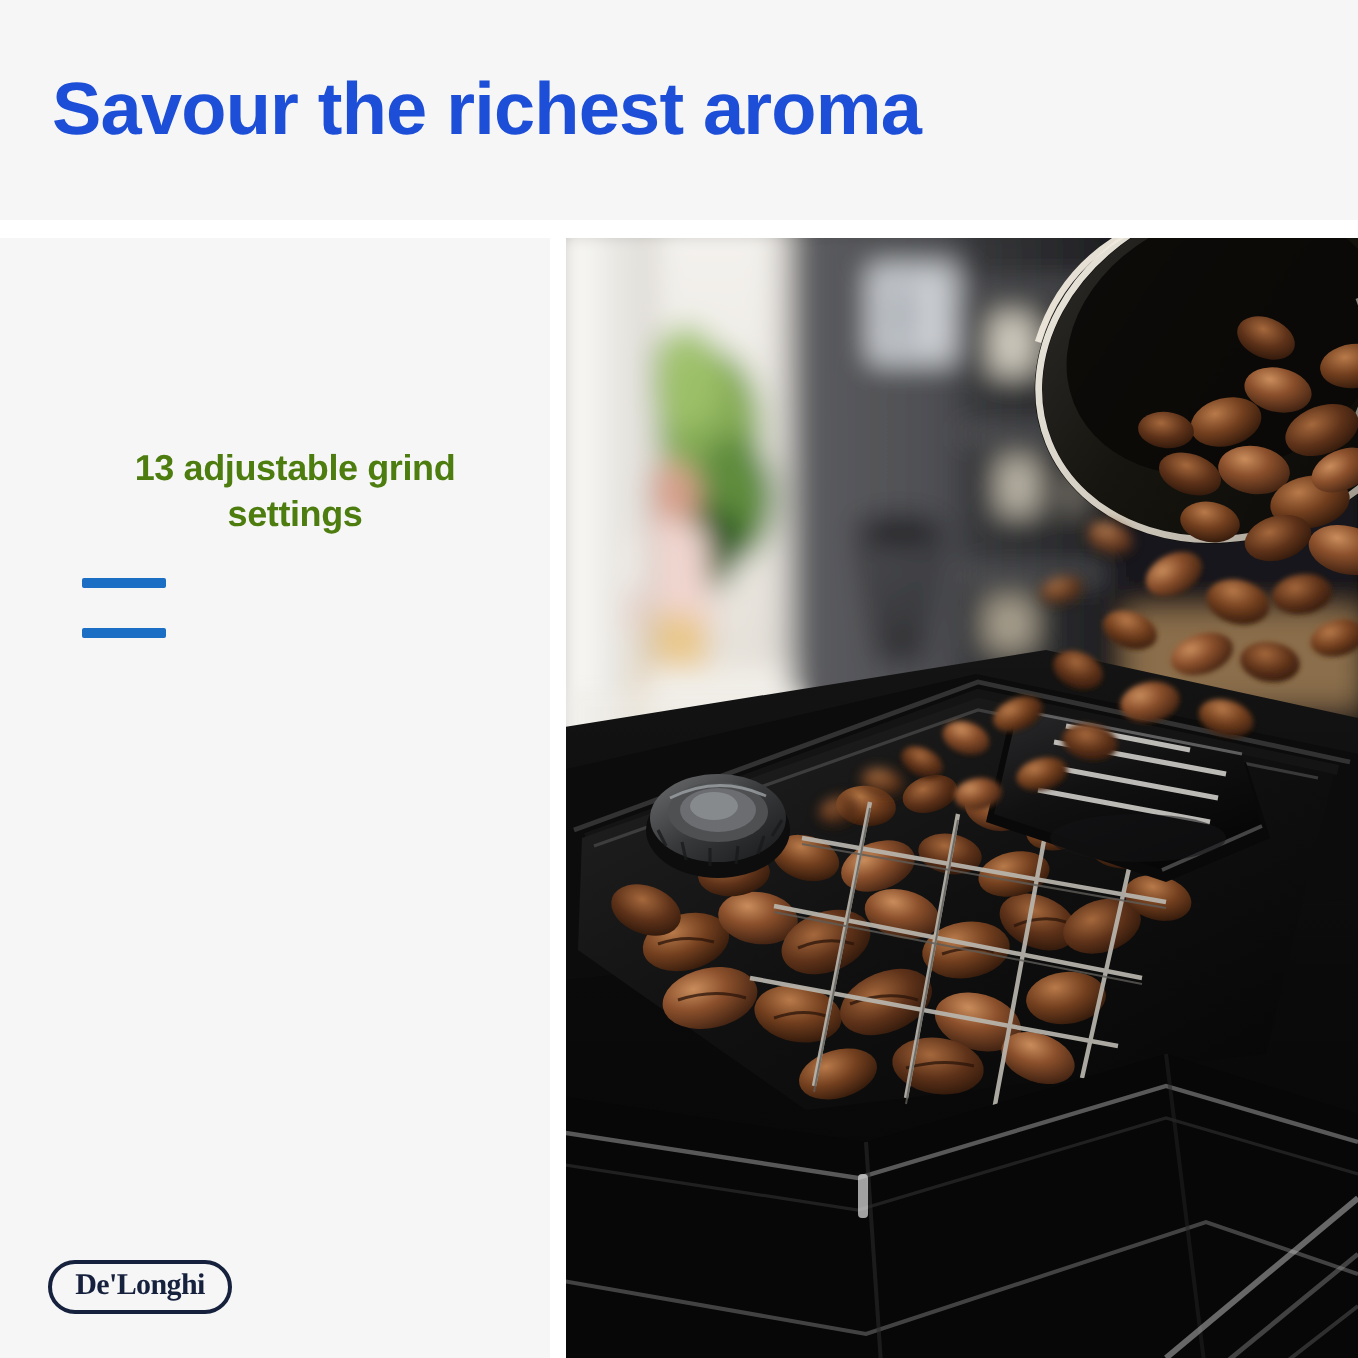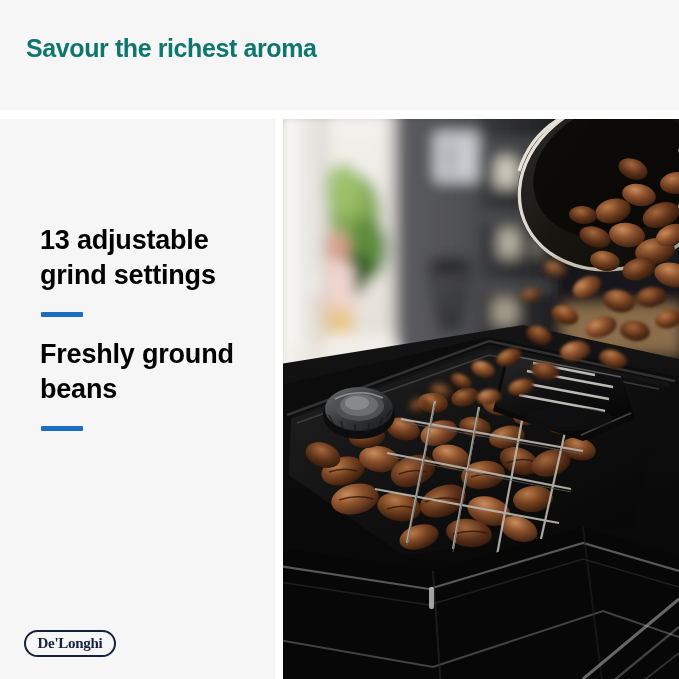--- a/index.html
+++ b/index.html
@@ -18,24 +18,24 @@
   
   .header {
     position:absolute;
     left:0; top:0;
     width:679px; height:110px;
     background:#f6f6f6;
   }
   .header-title {
     position:absolute;
     left:26px; top:34px;
-    font-size:25px;
+    font-size:37px;
     font-weight:700;
     letter-spacing:-0.4px;
-    color:#0f766e;
+    color:#1d4ed8;
     white-space:nowrap;
   }
 
   
   .separator {
     position:absolute;
     left:0; top:110px;
     width:679px; height:9px;
     background:#ffffff;
   }
@@ -46,25 +46,26 @@
     left:0; top:119px;
     width:275px; height:560px;
     background:#f6f6f6;
   }
   .features {
     position:absolute;
     left:40px; top:104px;
     width:215px;
   }
   .feature-text {
-    font-size:27px;
+    font-size:18px;
     font-weight:700;
     line-height:1.28;
-    color:#000000;
+    color:#4d7c0f;
     letter-spacing:-0.2px;
+    text-align:center;
   }
   .divider-dash {
     width:42px; height:5px;
     border-radius:1px;
     background:#1a6ec4;
     margin:20px 0 20px 1px;
   }
 
   
   .brand-logo {
@@ -107,21 +108,20 @@
   <div class="header">
     <div class="header-title">Savour the richest aroma</div>
   </div>
 
   <div class="separator"></div>
 
   <div class="left-panel">
     <div class="features">
       <div class="feature-text">13 adjustable grind settings</div>
       <div class="divider-dash"></div>
-      <div class="feature-text">Freshly ground beans</div>
       <div class="divider-dash"></div>
     </div>
 
     <div class="brand-logo">
       <span class="brand-logo-text">De'Longhi</span>
     </div>
   </div>
 
   <div class="photo">
     <svg viewBox="0 0 396 560" preserveAspectRatio="xMidYMid slice">

